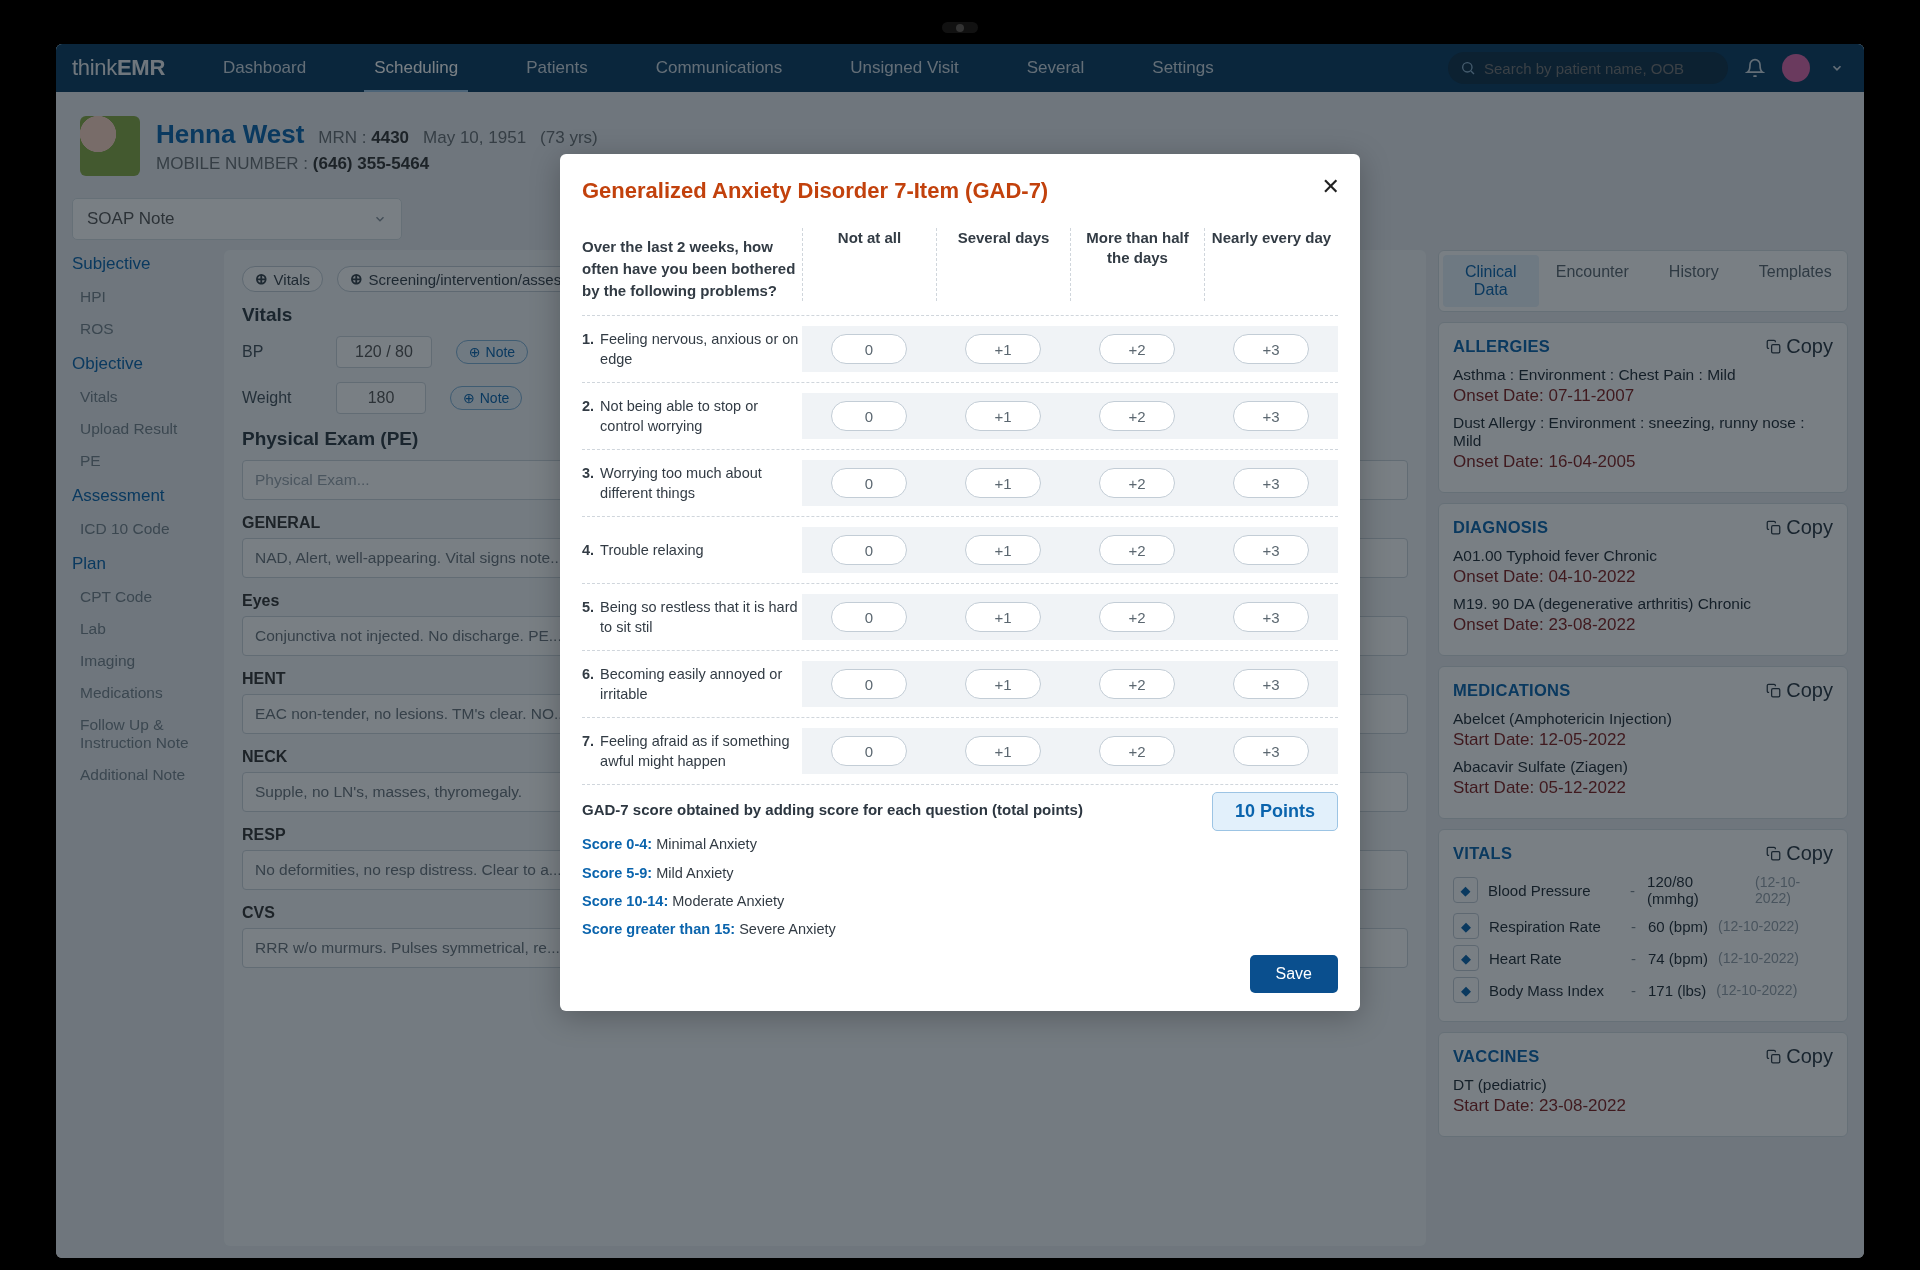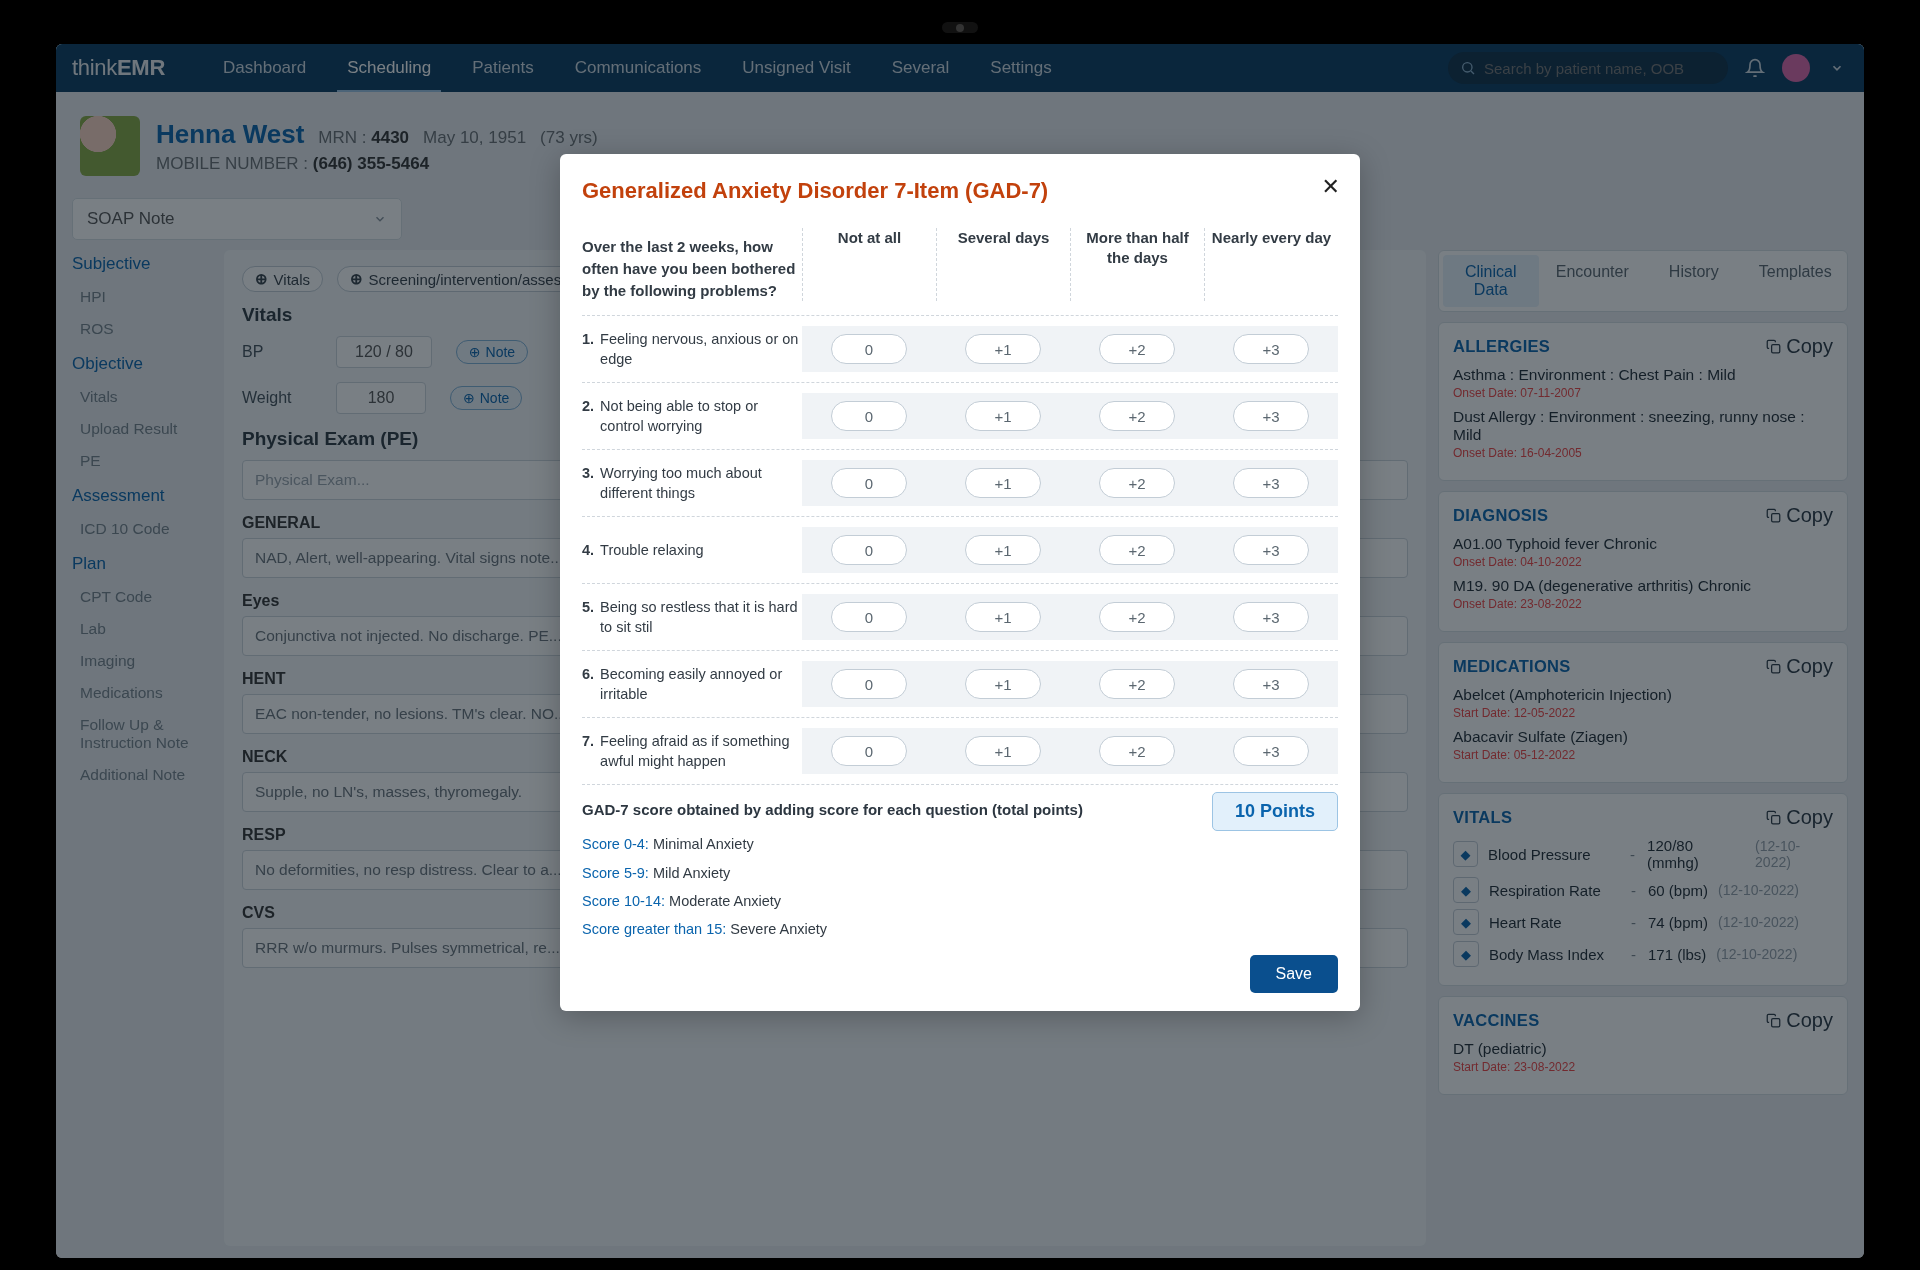--- a/index.html
+++ b/index.html
@@ -80,21 +80,21 @@
   
   .right-panel { width:410px; display:flex; flex-direction:column; gap:0; }
   .tab-row { display:flex; gap:6px; border:1px solid #d6dde3; border-radius:6px; padding:4px; margin-bottom:10px; background:#fff; }
   .tab { flex:1; text-align:center; padding:8px 4px; color:#5b6770; font-size:16px; border-radius:4px; cursor:pointer;}
   .tab.active { color:#0a64ad; background:#e6f1fa; font-weight:500; }
   .card { background:#fff; border:1px solid #d6dde3; border-radius:6px; padding:12px 14px; font-size:15.5px; color:#333; margin-bottom:10px;}
   .card .card-head { display:flex; justify-content:space-between; align-items:center; margin-bottom:8px;}
   .card .card-title { color:#0a64ad; font-weight:600; font-size:16.5px; letter-spacing:0.3px;}
   .copy-link { color:#2b3844; font-size:20px; display:flex; align-items:center; gap:5px;}
   .card .row-main { color:#1f2a33; margin-top:4px;}
-  .card .row-sub { color:#ef4444; font-size:12px; margin:2px 0 8px;}
+  .card .row-sub { color:#7f1d1d; font-size:17px; margin:2px 0 8px;}
   .vitals-row { display:flex; align-items:center; gap:10px; font-size:15px; color:#1f2a33; margin:6px 0;}
   .vitals-row .icon-box { width:26px; height:26px; border:1px solid #c3cdd6; border-radius:4px; display:flex; align-items:center; justify-content:center; font-size:13px; color:#0a64ad;}
   .vitals-row .dash { color:#7b858f; margin: 0 2px;}
   .vitals-row .date { color:#95a0aa; font-size:14px;}
 
   
   .dim {
     position:absolute; inset:0; background:rgba(11, 22, 31, 0.55);
     pointer-events:none;
   }
@@ -111,39 +111,39 @@
   .q-header .prompt { flex: 0 0 220px; font-weight:600; font-size:15px; line-height:1.45;margin-top:8px;}
   .q-header .col { flex:1; text-align:center; font-weight:600; font-size:15px; border-left:1px dashed #d0d6dc; padding:0 6px; line-height:1.35;}
   .q-row { display:flex; align-items:center; border-bottom:1px dashed #d0d6dc; padding:10px 0;}
   .q-row .q-text { flex:0 0 220px; font-size:14.5px; display:flex; gap:6px; line-height:1.4;}
   .q-row .q-text .num { font-weight:600; white-space:nowrap;}
   .q-row .opt-cell { flex:1; display:flex; justify-content:center; background:#f0f3f6; padding:8px 8px;}
   .opt-btn { border:1px solid #c3cdd6; background:#fff; color:#5b6770; border-radius:16px; width:76px; height:30px; font-size:15px; cursor:pointer;}
   .score-note { margin-top:16px; font-weight:600; font-size:15px; color:#2c3640;}
   .score-points { float:right; margin-top:-26px; background:#e2f0fb; border:1px solid #9cc4e4; color:#0a64ad; font-weight:600; padding:8px 22px; border-radius:5px; font-size:18px;}
   .legend { margin-top:12px; font-size:14.5px; line-height:1.95;}
-  .legend b { color:#0a64ad; font-weight:400;text-align:right; }
+  .legend b { color:#0a64ad; font-weight:700;text-align:right; }
   .save-btn { float:right; background:#0a4f8e; color:#fff; border:none; border-radius:5px; padding:10px 26px; font-size:16px; cursor:pointer; margin-top:12px;}
   .modal::after { content:""; display:block; clear:both;}
 
   svg { display:block; }
 </style>
 </head>
 <body>
 
 <div class="tablet-frame">
   <div class="camera-dot"></div>
   <div class="screen">
 
     <div class="navbar">
       <div class="nav-left">
         <div class="brand">
           <span class="brand-thin">think</span><span>EMR</span>
         </div>
-        <div id="nav-items" style="display: flex; gap: 29px;">
+        <div id="nav-items" style="display: flex; gap: 56px;">
             <span class="nav-link">Dashboard</span>
             <span class="nav-link active">Scheduling</span>
             <span class="nav-link">Patients</span>
             <span class="nav-link">Communications</span>
             <span class="nav-link">Unsigned Visit</span>
             <span class="nav-link">Several</span>
             <span class="nav-link">Settings</span>
           </div>
       </div>
       <div class="nav-right">

